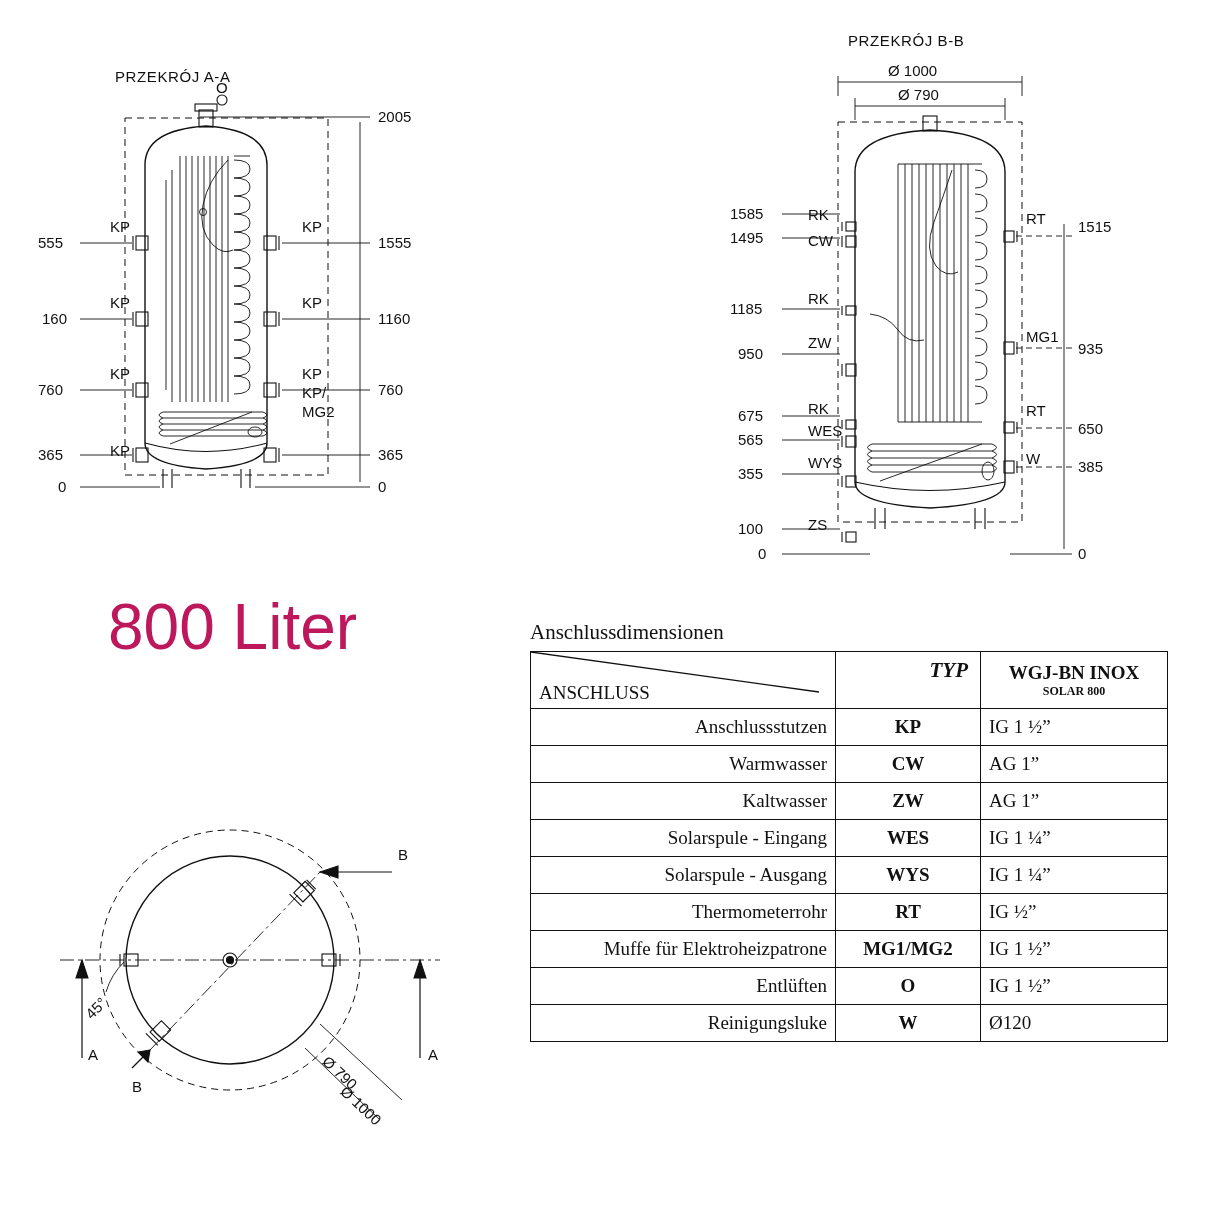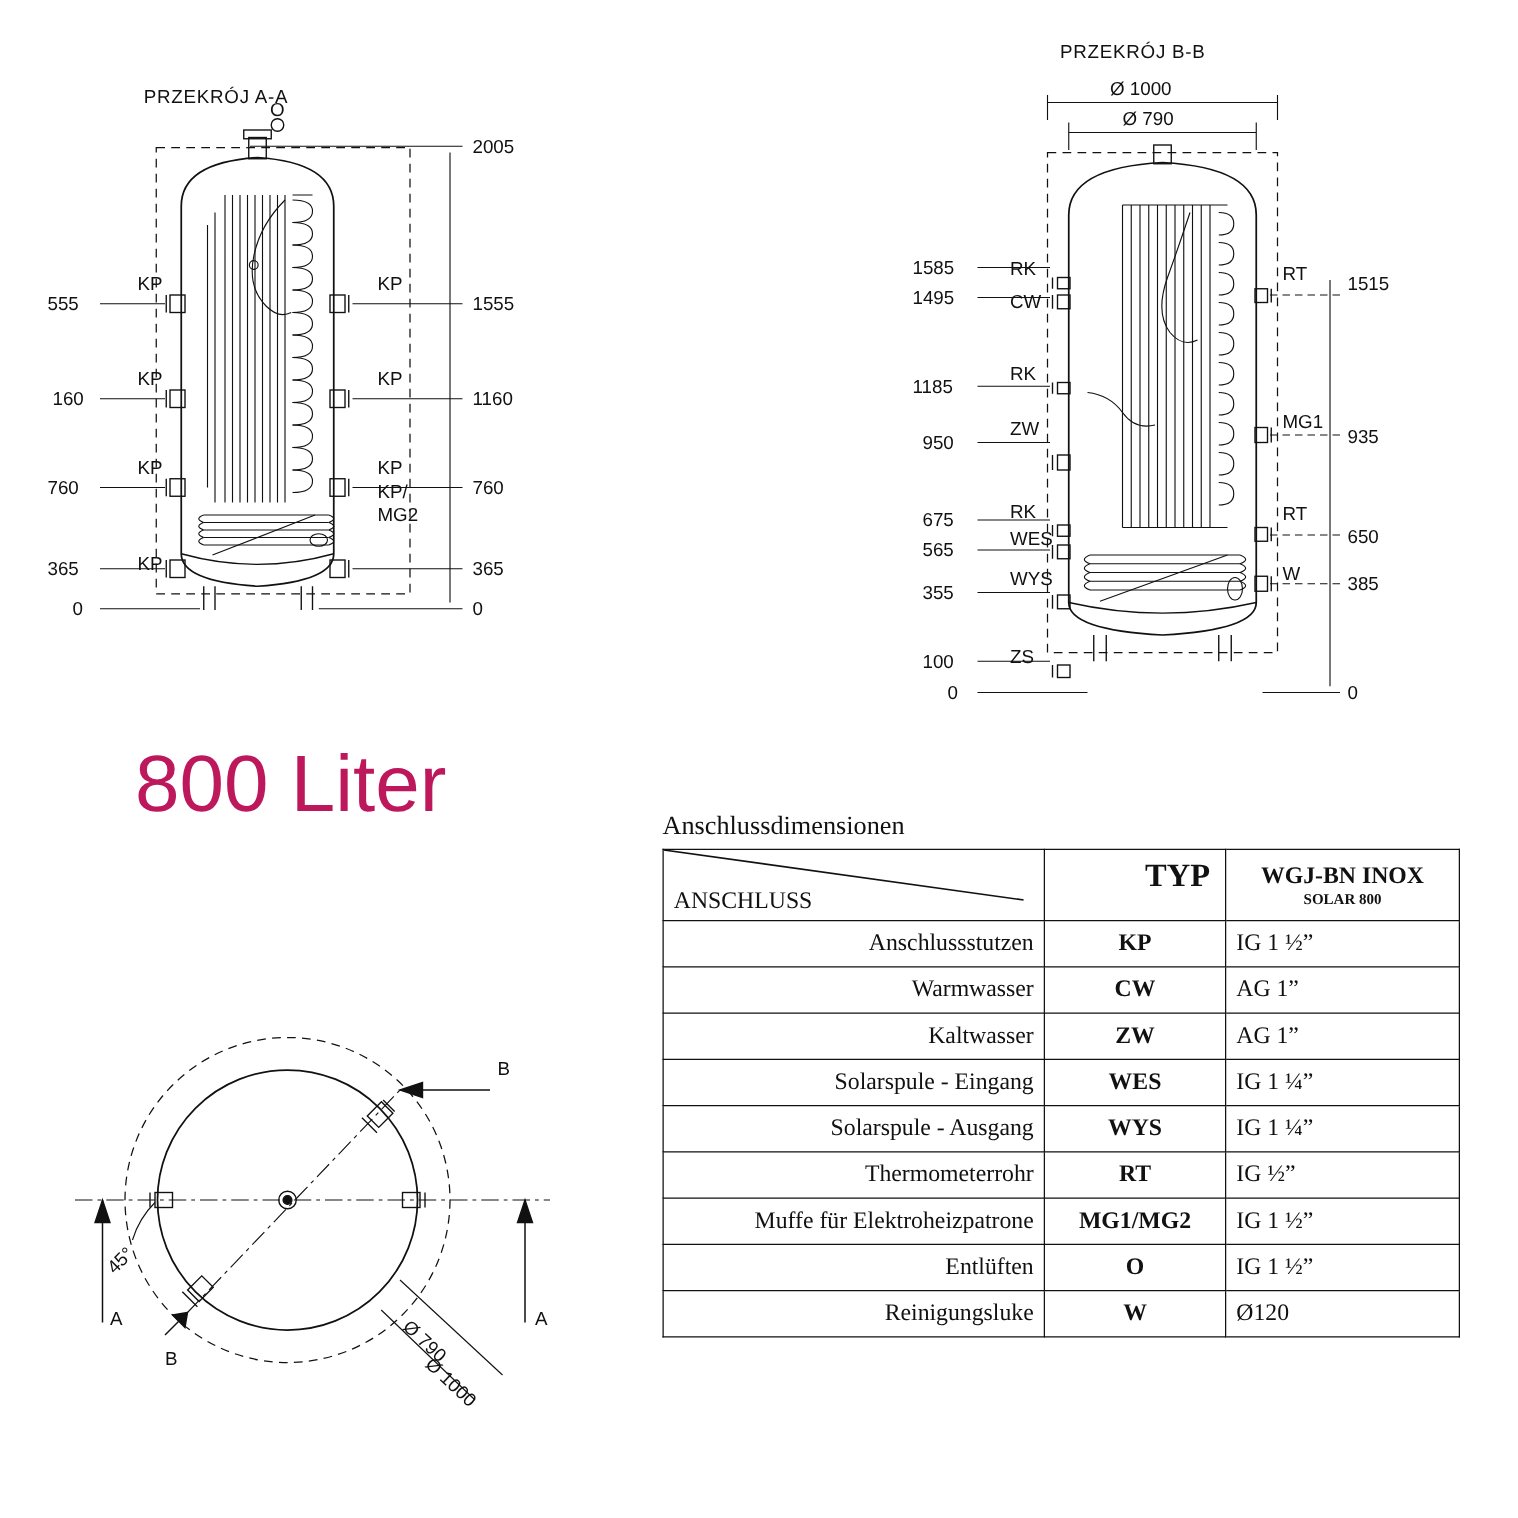--- a/index.html
+++ b/index.html
@@ -10,21 +10,21 @@
   .ttl{font-family:"Liberation Sans",sans-serif;font-size:15px;letter-spacing:.6px;fill:#111;}
   .dim{font-family:"Liberation Sans",sans-serif;font-size:15px;fill:#111;}
   .lbl{font-family:"Liberation Sans",sans-serif;font-size:15px;fill:#111;}
   .big-title{font-family:"Liberation Sans",sans-serif;font-size:64px;color:#be185d;}
   .tbl-cap{font-size:21px;}
   table{border-collapse:collapse;}
   table td{border:1px solid #111;font-size:19px;padding:5px 8px;height:26px;}
   .c-name{width:288px;text-align:right;}
   .c-typ{width:128px;text-align:center;font-weight:bold;}
   .c-val{width:170px;text-align:left;}
-  .hdr-typ{text-align:left;font-weight:bold;font-size:26px;vertical-align:bottom;}
+  .hdr-typ{text-align:left;font-weight:bold;font-size:21px;vertical-align:bottom;font-style:italic;}
   .hdr-val{text-align:center;font-weight:bold;font-size:19px;}
   .hdr-left{position:relative;}
   .hdr-left .anschluss{position:absolute;left:8px;bottom:4px;font-size:19px;}
   .small{font-size:12px;}
 </style>
 </head>
 <body>
 
 <div class="root">
 
@@ -325,21 +325,21 @@
 
         <path d="M285,238 L360,310" stroke-width="0.9"></path>
         <path d="M300,214 L382,290" stroke-width="0.9"></path>
         <text class="lbl" x="300" y="260" stroke="none" transform="rotate(43 310 258)">Ø 790</text>
         <text class="lbl" x="318" y="290" stroke="none" transform="rotate(43 328 288)">Ø 1000</text>
       </g>
     </svg>
   </div>
 
   <div class="abs" style="left:530px;top:620px;width:660px;">
-    <div class="tbl-cap" style="margin-bottom:6px;margin-top:28px;">Anschlussdimensionen</div>
+    <div class="tbl-cap" style="margin-bottom:6px;">Anschlussdimensionen</div>
     <table>
       <tbody>
         <tr>
           <td class="c-name hdr-left" style="height:56px;padding:0;">
             <svg width="288" height="56" style="position:absolute;left:0;top:0;">
               <line x1="0" y1="0" x2="288" y2="40" stroke="#111" stroke-width="1.3"></line>
             </svg>
             <span class="anschluss">ANSCHLUSS</span>
           </td>
           <td class="c-typ hdr-typ" style="padding:0;position:relative;">

